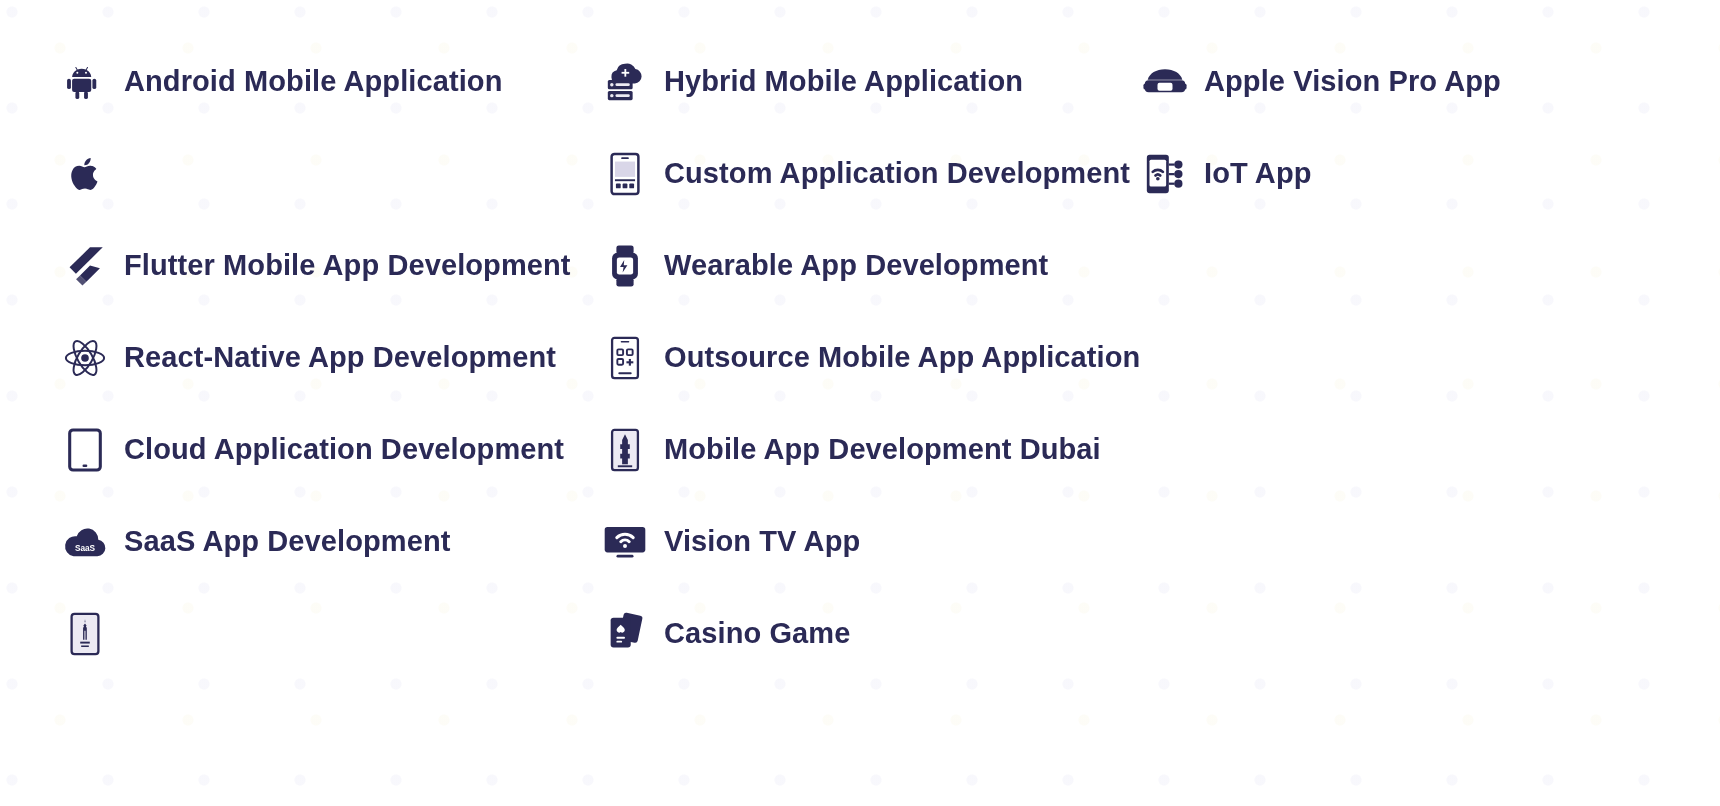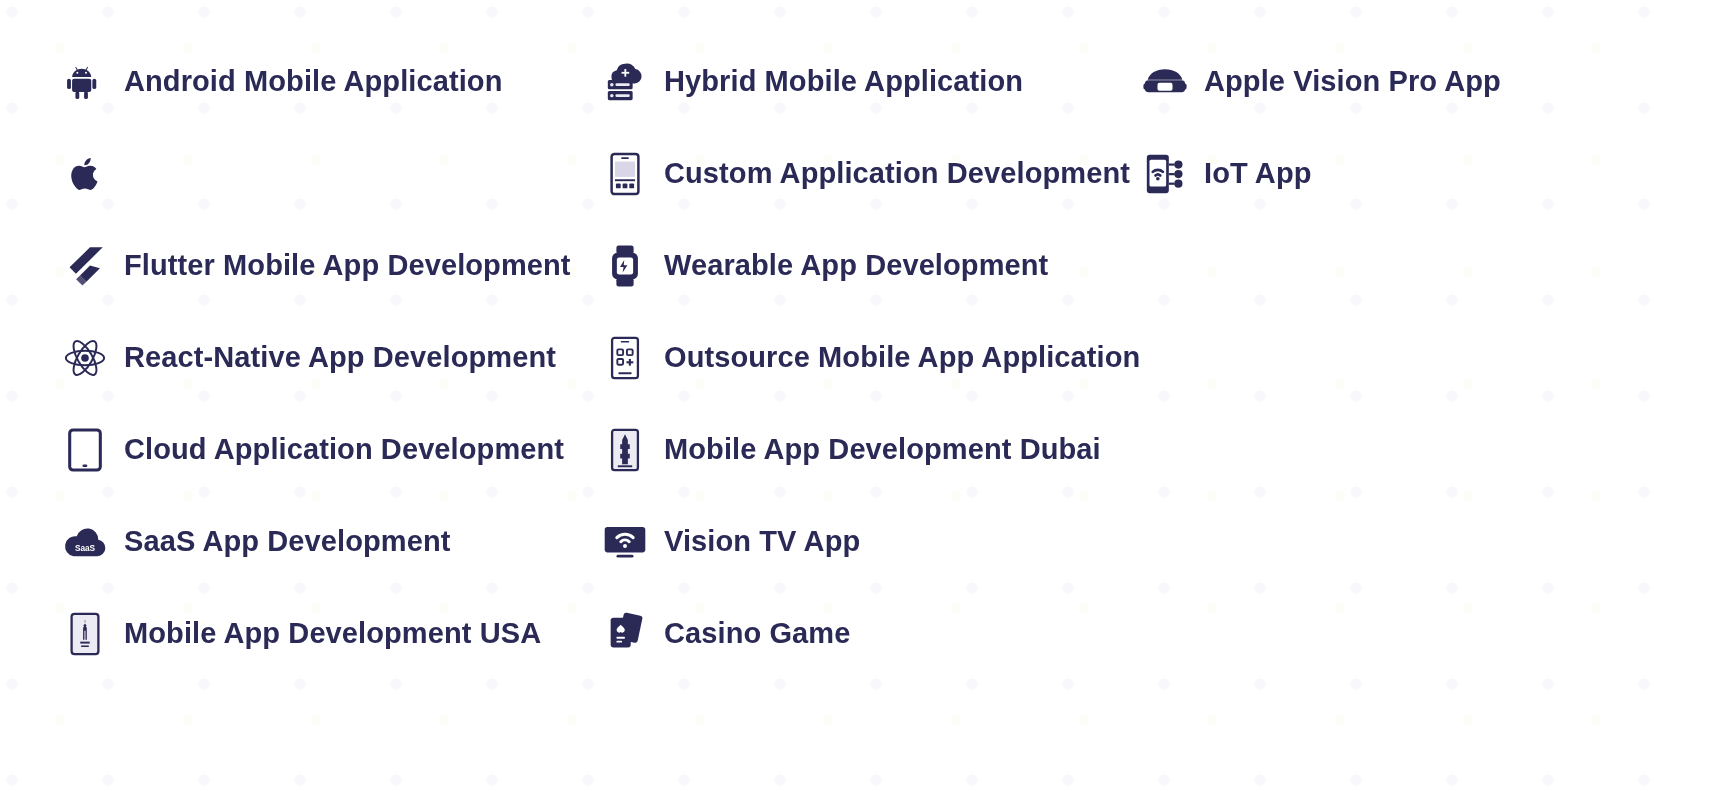--- a/index.html
+++ b/index.html
@@ -154,21 +154,20 @@
     <a class="service-item">
       <span class="svc-icon">
         <svg width="34" height="44" viewBox="0 0 34 46">
           <rect x="3" y="2" width="28" height="42" rx="3" fill="#eceaf3" stroke="#2b2a56" stroke-width="2.4"></rect>
           <path d="M17 12l1.6 2.2-.6 1.1.9 1.2v12.5h-1.4V19.5h-1.1v9.5h-1.4V16.5l.9-1.2-.6-1.1z" fill="#2b2a56"></path>
           <path d="M16.6 10.8l.4-3.3.5 3.3z" fill="#2b2a56"></path>
           <rect x="12" y="31" width="10" height="2" fill="#2b2a56"></rect>
           <rect x="13" y="35" width="8" height="1.6" fill="#2b2a56"></rect>
         </svg>
       </span>
-      <span class="svc-label">Mobile App Development USA</span>
     </a>
 
     <a class="service-item">
       <span class="svc-icon">
         <svg width="42" height="42" viewBox="0 0 44 44" fill="#2b2a56">
           <path d="M22 3a9 9 0 0 0-8.7 6.8A7 7 0 0 0 14 23.6h18.3a7.6 7.6 0 0 0 .6-15.1A9 9 0 0 0 22 3z"></path>
           <rect x="21.4" y="8.4" width="1.9" height="8" fill="#ffffff"></rect>
           <rect x="18.4" y="11.4" width="8" height="1.9" fill="#ffffff"></rect>
           <rect x="4" y="20" width="26" height="9.5" rx="1.6"></rect>
           <rect x="4" y="31.5" width="26" height="9.5" rx="1.6"></rect>

